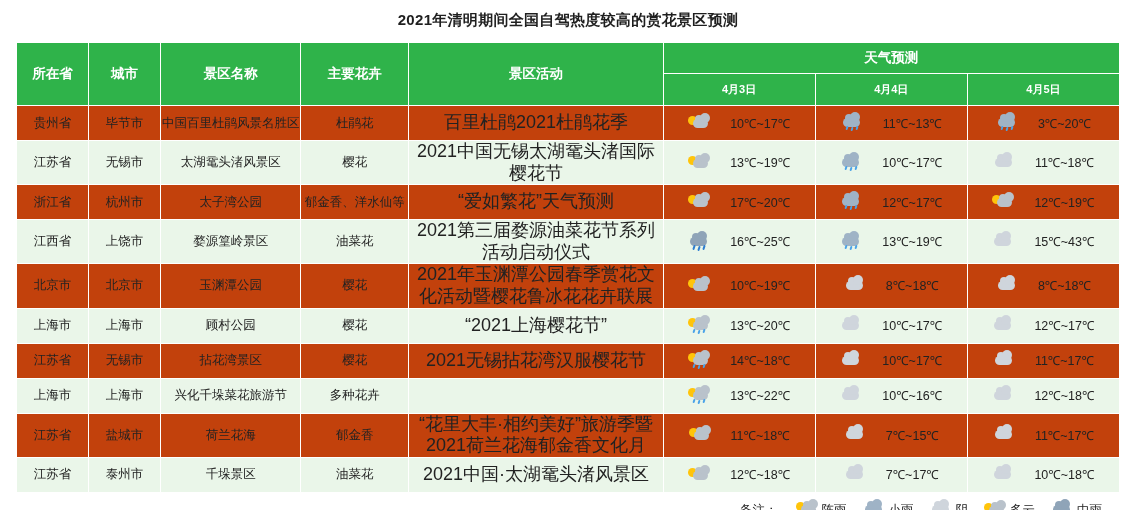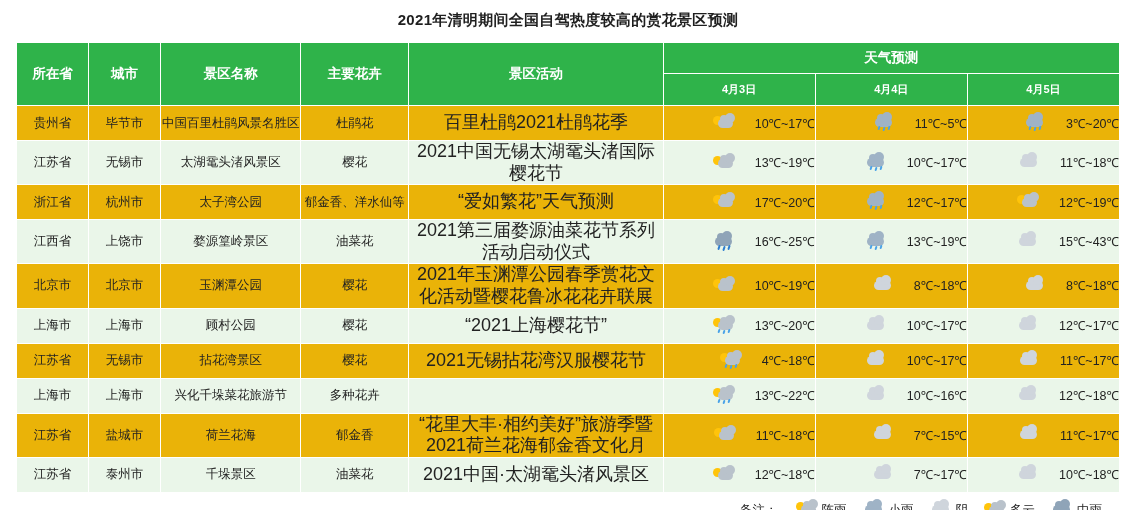--- a/index.html
+++ b/index.html
@@ -57,41 +57,41 @@
   tbody td {
     height: 34px;
     font-size: 12.5px;
     text-align: center;
     color: #222;
     vertical-align: middle;
     border: none;
     border-bottom: 1px solid #ffffff;
   }
   tbody tr.odd td {
-    background: #eab308;
+    background: #c2410c;
     margin-top: 20px;
   }
   tbody tr.even td {
     background: #eaf6e9;
   }
   td.activity {
     font-size: 18px;
     line-height: 1.2;
     padding: 0 4px;
   }
   td.wx {
     text-align: left;
     padding-left: 18px;
     white-space: nowrap;
   }
   .wxcell {
     display: flex;
     align-items: center;
     gap: 20px;
-    justify-content: flex-end;
+    justify-content: center;
   }
   .temp {
     font-size: 12.5px;
     color: #222;
   }
   .ico {
     display: inline-block;
     width: 22px;
     height: 16px;
     position: relative;
@@ -246,21 +246,21 @@
           <td class="wx">
             <span class="wxcell">
               <span class="ico xiaoyu">
                 <span class="cloud"></span>
                 <span class="drops">
                   <i></i>
                   <i></i>
                   <i></i>
                 </span>
               </span>
-              <span class="temp">11℃~5℃</span>
+              <span class="temp">11℃~13℃</span>
             </span>
           </td>
           <td class="wx">
             <span class="wxcell">
               <span class="ico xiaoyu">
                 <span class="cloud"></span>
                 <span class="drops">
                   <i></i>
                   <i></i>
                   <i></i>
@@ -465,21 +465,21 @@
             <span class="wxcell">
               <span class="ico zhenyu">
                 <span class="sun"></span>
                 <span class="cloud"></span>
                 <span class="drops">
                   <i></i>
                   <i></i>
                   <i></i>
                 </span>
               </span>
-              <span class="temp">4℃~18℃</span>
+              <span class="temp">14℃~18℃</span>
             </span>
           </td>
           <td class="wx">
             <span class="wxcell">
               <span class="ico yin">
                 <span class="cloud"></span>
               </span>
               <span class="temp">10℃~17℃</span>
             </span>
           </td>

